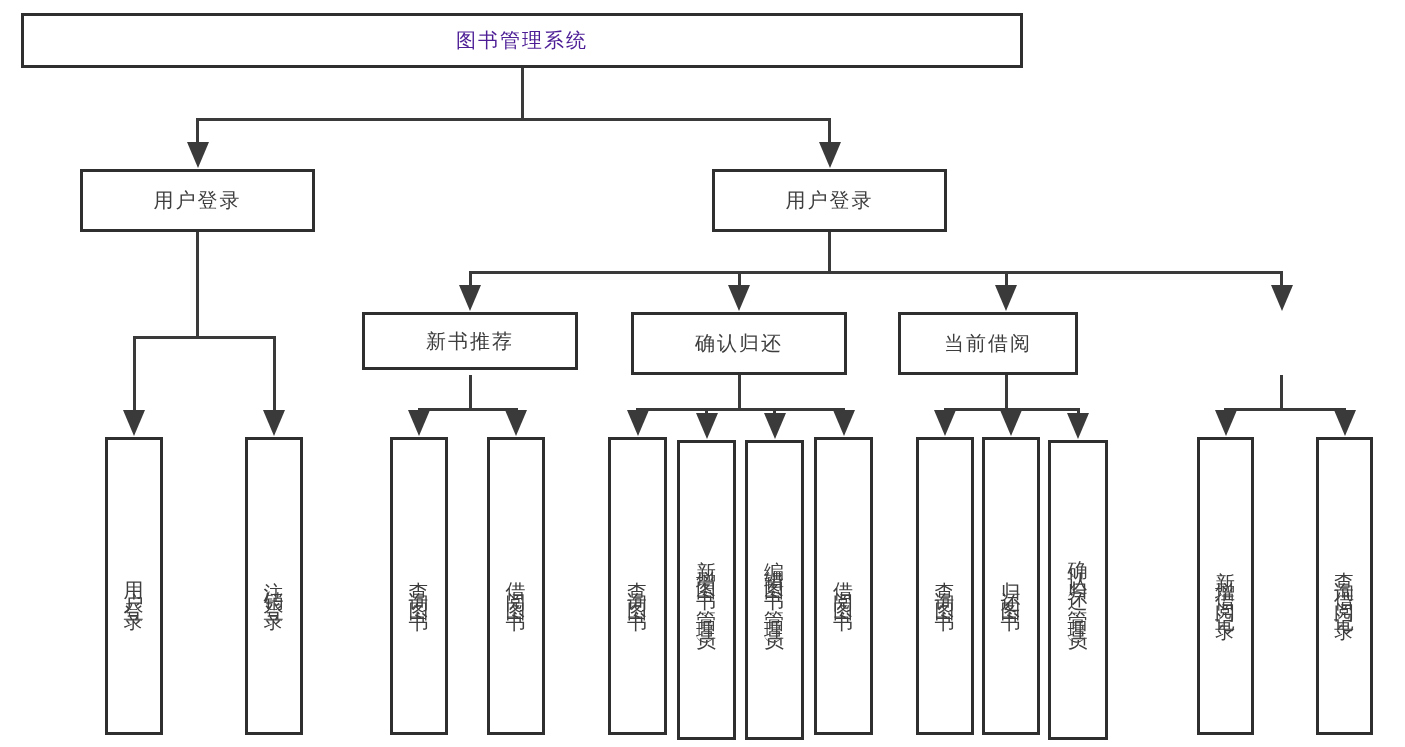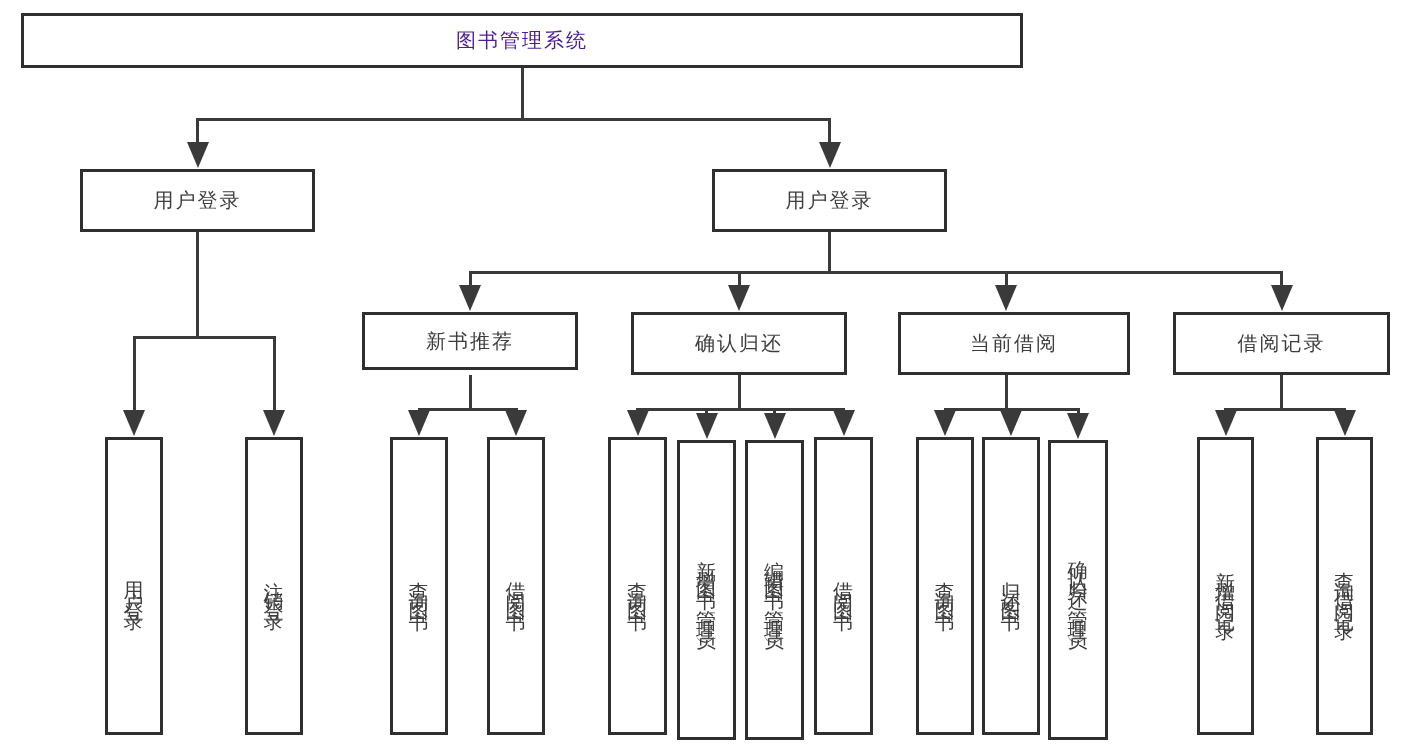--- a/index.html
+++ b/index.html
@@ -65,25 +65,22 @@
     </div>
     <div class="node" style="left: 712px; top: 169px; width: 235px; height: 63px; border-color: rgb(47, 47, 47); background: rgb(255, 255, 255); color: rgb(61, 61, 61);">
       <span class="lbl">用户登录</span>
     </div>
     <div class="node" style="left: 362px; top: 312px; width: 216px; height: 58px; border-color: rgb(47, 47, 47); background: rgb(255, 255, 255); color: rgb(61, 61, 61);">
       <span class="lbl">新书推荐</span>
     </div>
     <div class="node" style="left: 631px; top: 312px; width: 216px; height: 63px; border-color: rgb(47, 47, 47); background: rgb(255, 255, 255); color: rgb(61, 61, 61);">
       <span class="lbl">确认归还</span>
     </div>
-    <div class="node" style="left: 898px; top: 312px; width: 232px; height: 63px; border-color: rgb(47, 47, 47); background: rgb(255, 255, 255); color: rgb(61, 61, 61);">
+    <div class="node" style="left: 898px; top: 312px; width: 180px; height: 63px; border-color: rgb(47, 47, 47); background: rgb(255, 255, 255); color: rgb(61, 61, 61);">
       <span class="lbl">当前借阅</span>
-    </div>
-    <div class="node" style="left: 1173px; top: 312px; width: 217px; height: 63px; border-color: rgb(47, 47, 47); background: rgb(255, 255, 255); color: rgb(61, 61, 61);">
-      <span class="lbl">借阅记录</span>
     </div>
     <div class="node vertical" style="left: 105px; top: 437px; width: 58px; height: 298px; border-color: rgb(47, 47, 47); background: rgb(255, 255, 255); color: rgb(61, 61, 61);">
       <span class="lbl">用户登录</span>
     </div>
     <div class="node vertical" style="left: 245px; top: 437px; width: 58px; height: 298px; border-color: rgb(47, 47, 47); background: rgb(255, 255, 255); color: rgb(61, 61, 61);">
       <span class="lbl">注销登录</span>
     </div>
     <div class="node vertical" style="left: 390px; top: 437px; width: 58px; height: 298px; border-color: rgb(47, 47, 47); background: rgb(255, 255, 255); color: rgb(61, 61, 61);">
       <span class="lbl">查询图书</span>
     </div>

